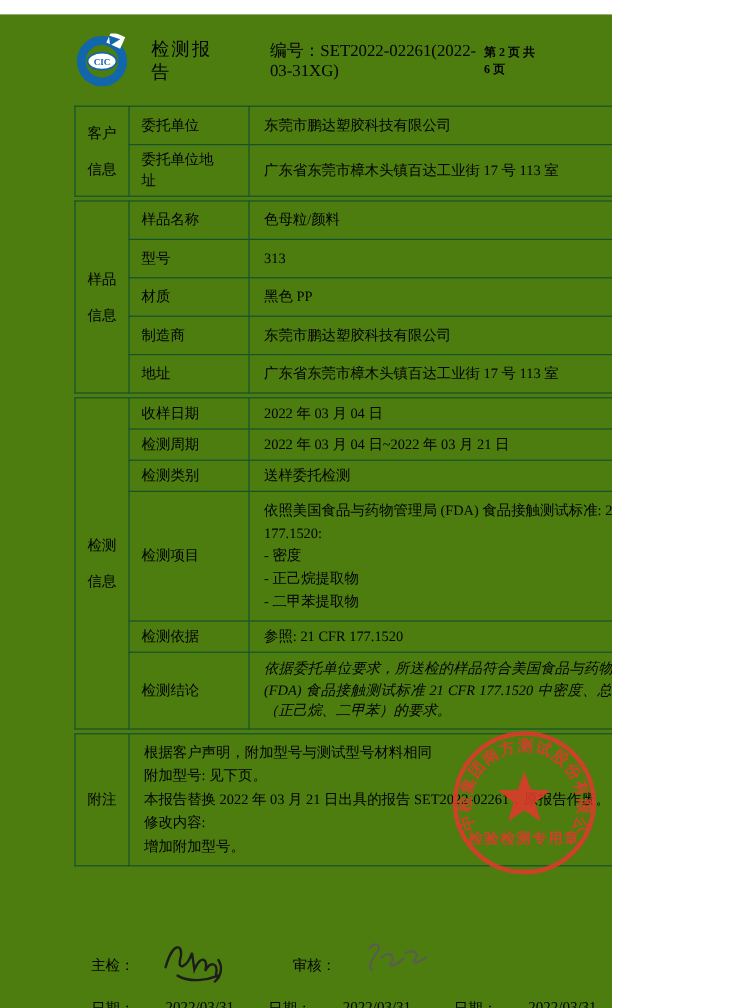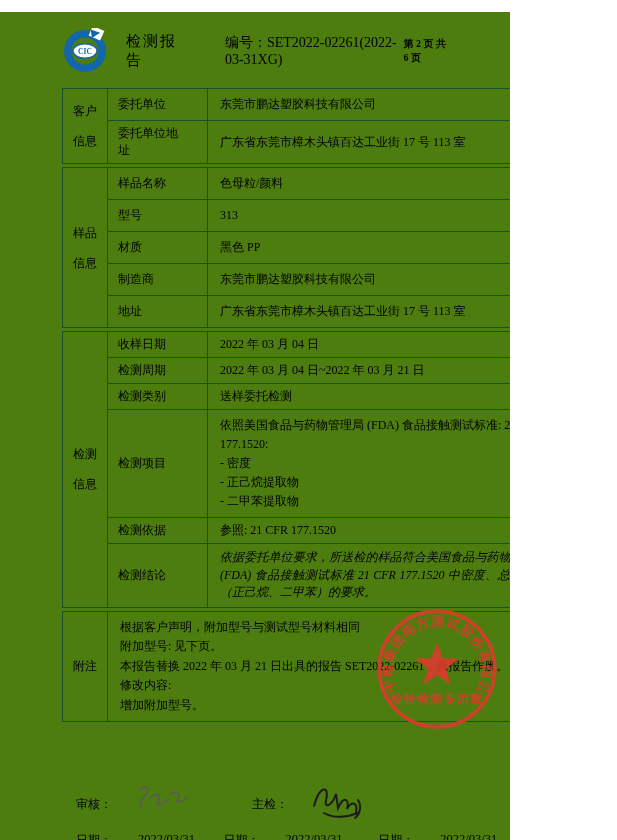--- a/index.html
+++ b/index.html
@@ -156,30 +156,30 @@
           <div>本报告替换 2022 年 03 月 21 日出具的报告 SET2022-02261，原报告作废。</div>
           <div>修改内容:</div>
           <div>增加附加型号。</div>
         </td>
       </tr>
     </tbody>
       </table>
   </div>
 
   <div class="sign-row">
+    <div class="sign-col sc1">
+      <span class="sign-label">主检：</span>
+      <svg class="sig-svg" width="82" height="44" viewBox="0 0 82 44">
+        <path d="M14 30 C20 8 30 10 26 24 C24 33 32 30 36 18 L38 32 C44 18 50 24 47 33 C52 24 58 27 56 36 M24 37 C34 43 48 41 58 37 M58 24 C62 30 60 38 55 42" fill="none" stroke="#1c1c1c" stroke-width="2" stroke-linecap="round"></path>
+      </svg>
+    </div>
     <div class="sign-col sc2">
       <span class="sign-label">审核：</span>
       <svg class="sig-svg" width="78" height="40" viewBox="0 0 78 40">
         <path d="M16 10 C22 4 26 8 22 14 C18 20 14 26 18 28 M26 18 C32 12 38 16 34 22 C30 27 38 25 44 19 M46 14 C52 11 58 14 54 19 C50 24 58 22 63 18" fill="none" stroke="#5a5a5a" stroke-width="1.6" stroke-linecap="round"></path>
-      </svg>
-    </div>
-    <div class="sign-col sc1">
-      <span class="sign-label">主检：</span>
-      <svg class="sig-svg" width="82" height="44" viewBox="0 0 82 44">
-        <path d="M14 30 C20 8 30 10 26 24 C24 33 32 30 36 18 L38 32 C44 18 50 24 47 33 C52 24 58 27 56 36 M24 37 C34 43 48 41 58 37 M58 24 C62 30 60 38 55 42" fill="none" stroke="#1c1c1c" stroke-width="2" stroke-linecap="round"></path>
       </svg>
     </div>
   </div>
 
   <div class="date-row">
     <div class="date-col dc1">
       <span>日期：</span>
       <span class="date-val">2022/03/31</span>
     </div>
     <div class="date-col dc2">

